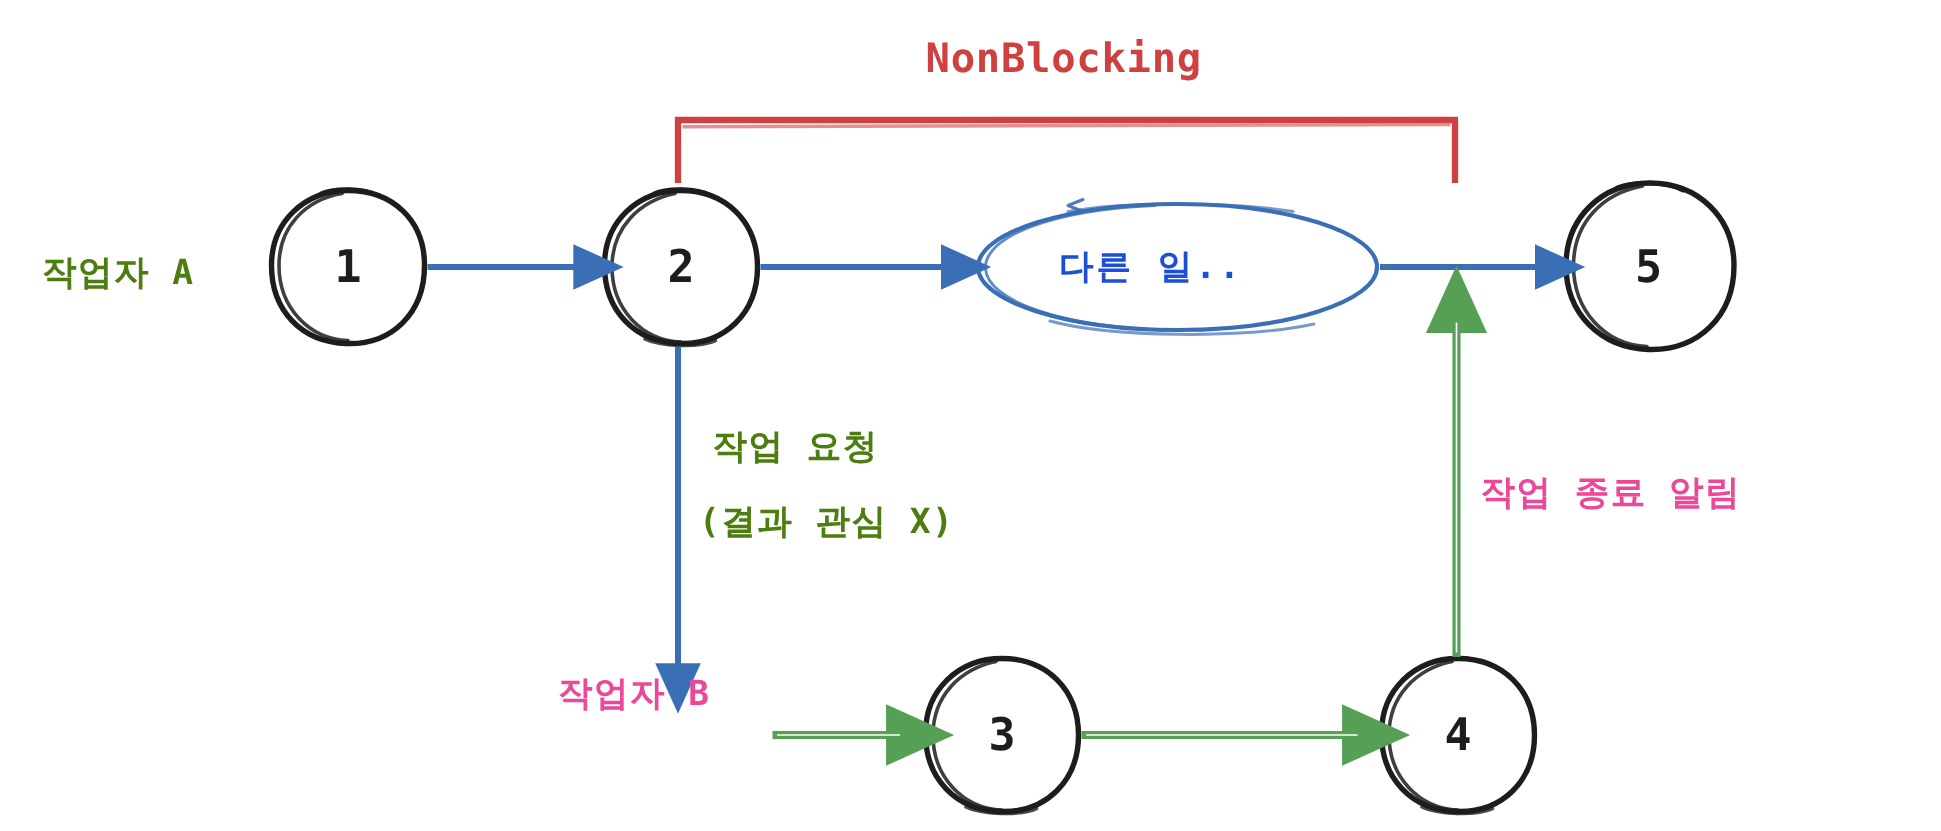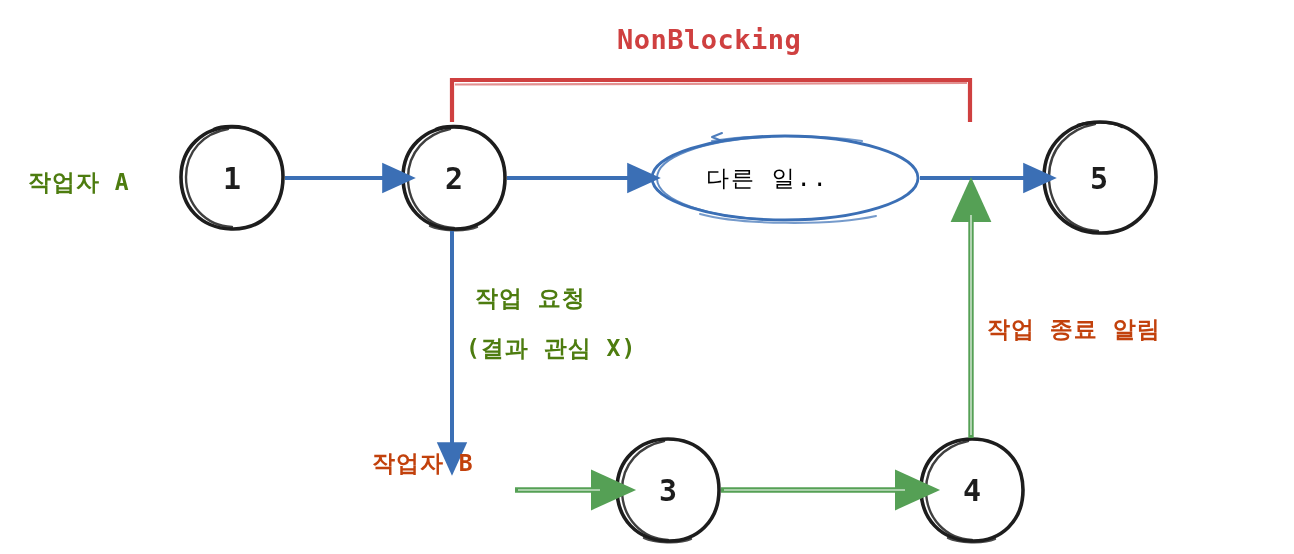--- a/index.html
+++ b/index.html
@@ -11,22 +11,22 @@
   #stage{position:relative;width:1294px;height:554px;background:#fff;}
   #canvas{position:absolute;left:0;top:0;width:1294px;height:554px;}
 
   .lbl{position:absolute;white-space:pre;line-height:1.25;}
 
   .lbl-title{
     font-size:27px;font-weight:700;color:#cf4040;
     letter-spacing:0.5px;
   }
   .lbl-blue{font-size:23px;font-weight:700;color:#4d7c0f;letter-spacing:1px;}
-  .lbl-green{font-size:23px;font-weight:700;color:#c2410c;letter-spacing:1px;}
-  .lbl-ellipse{font-size:23px;font-weight:400;color:#000000;letter-spacing:2px;}
+  .lbl-green{font-size:23px;font-weight:700;color:#ec4899;letter-spacing:1px;}
+  .lbl-ellipse{font-size:23px;font-weight:700;color:#1d4ed8;letter-spacing:2px;}
   .node-num{
     font-size:30px;font-weight:600;color:#1d1d1d;
     text-align:center;
   }
   .node{position:absolute;display:flex;align-items:center;justify-content:center;}
 </style>
 </head>
 <body>
 
 <div id="stage">

